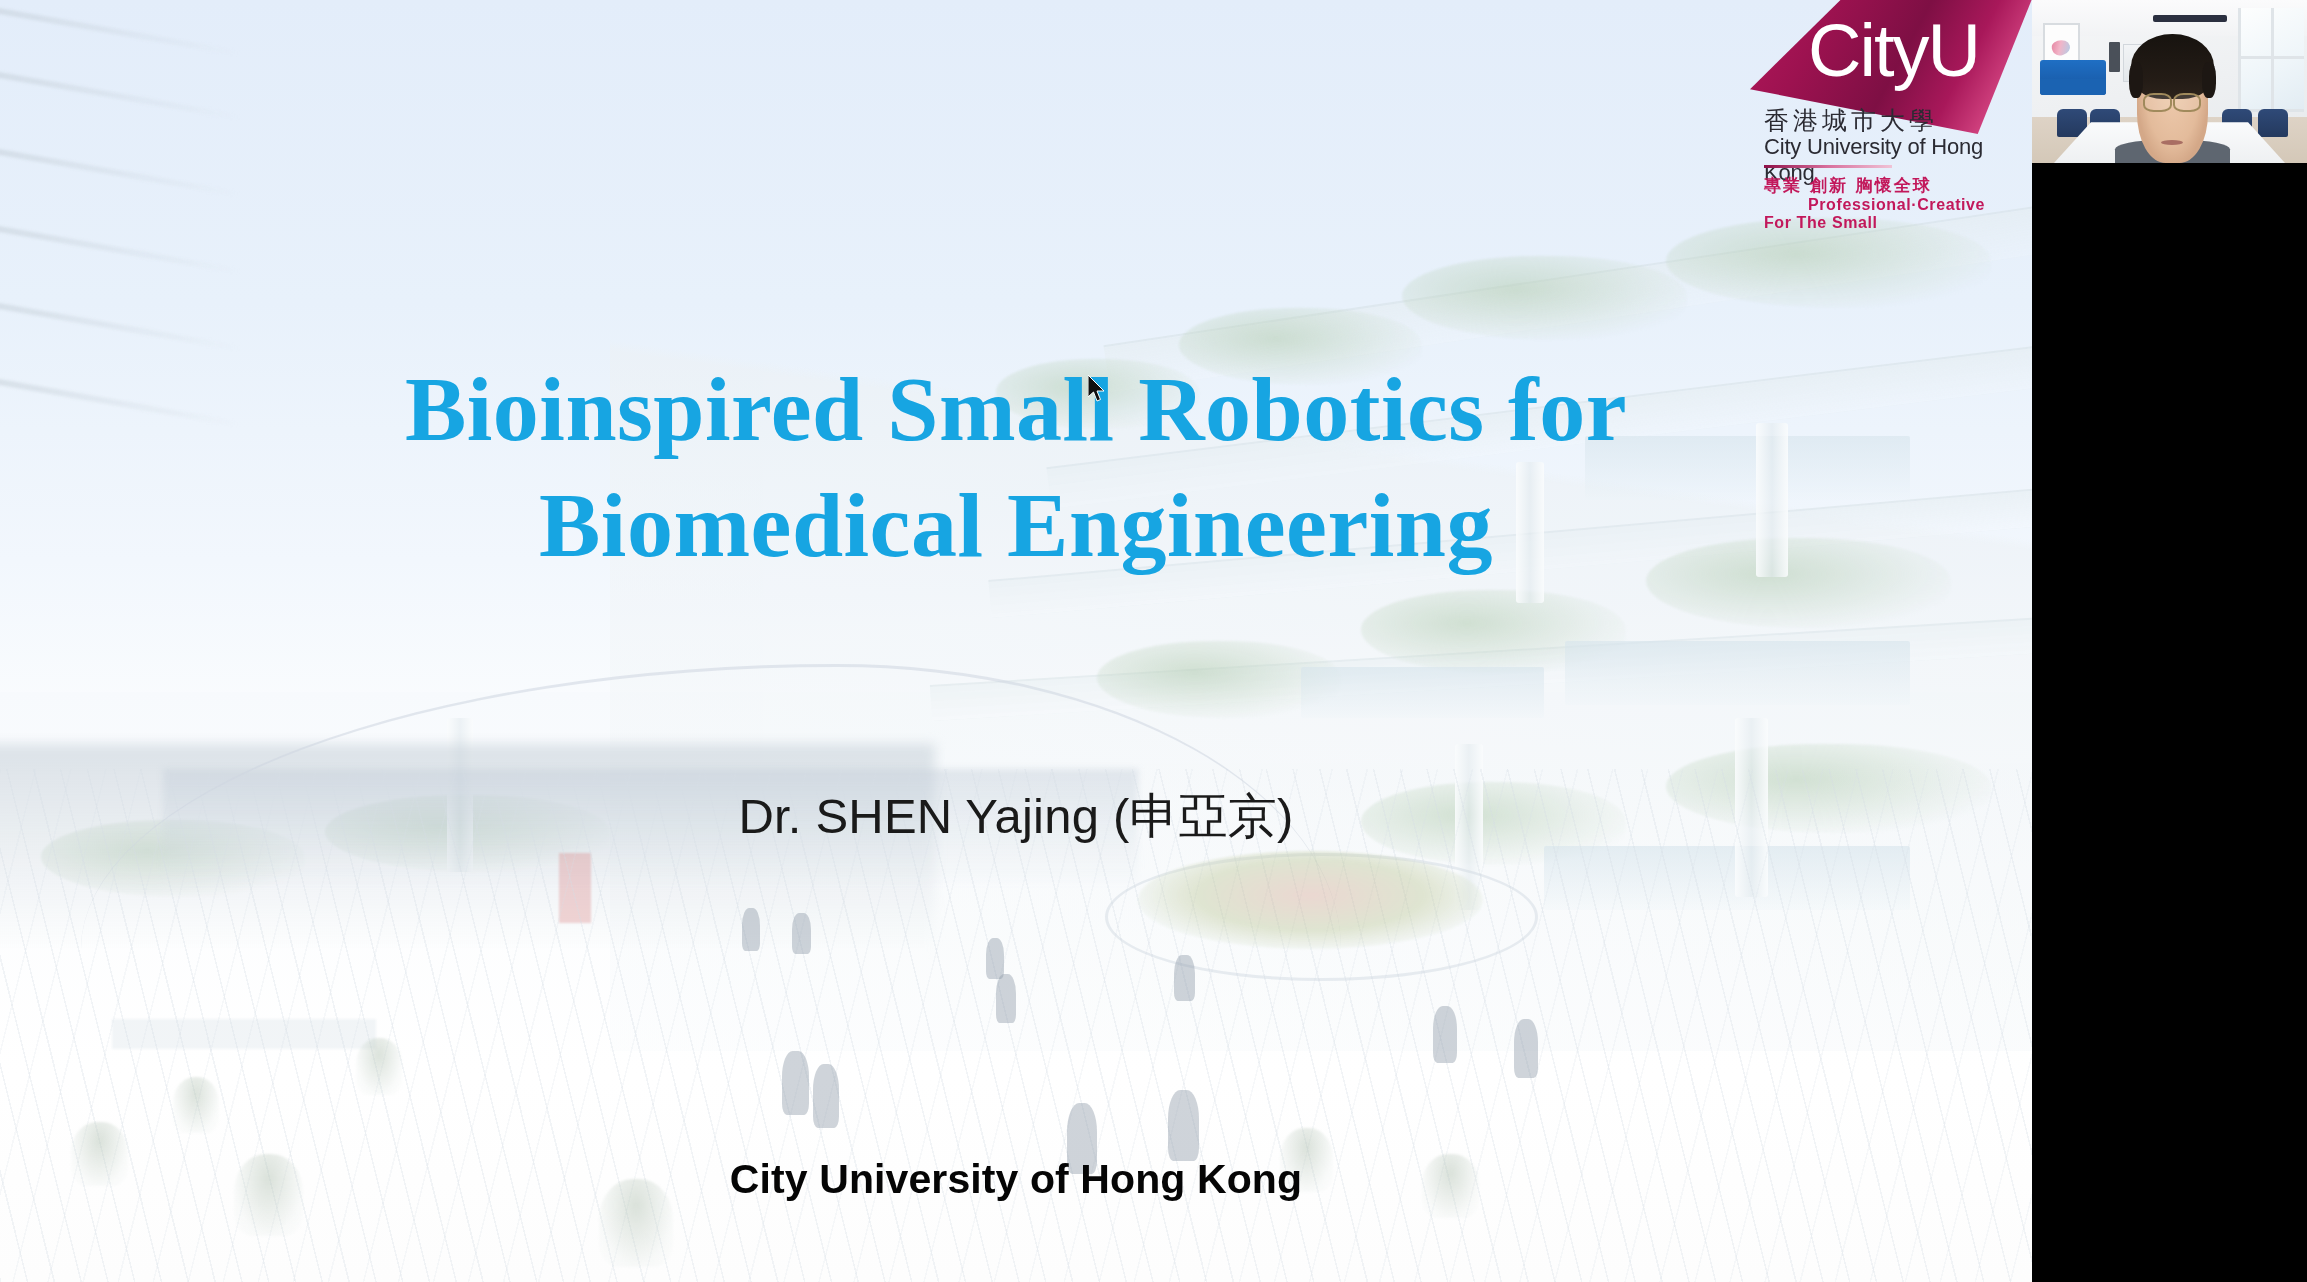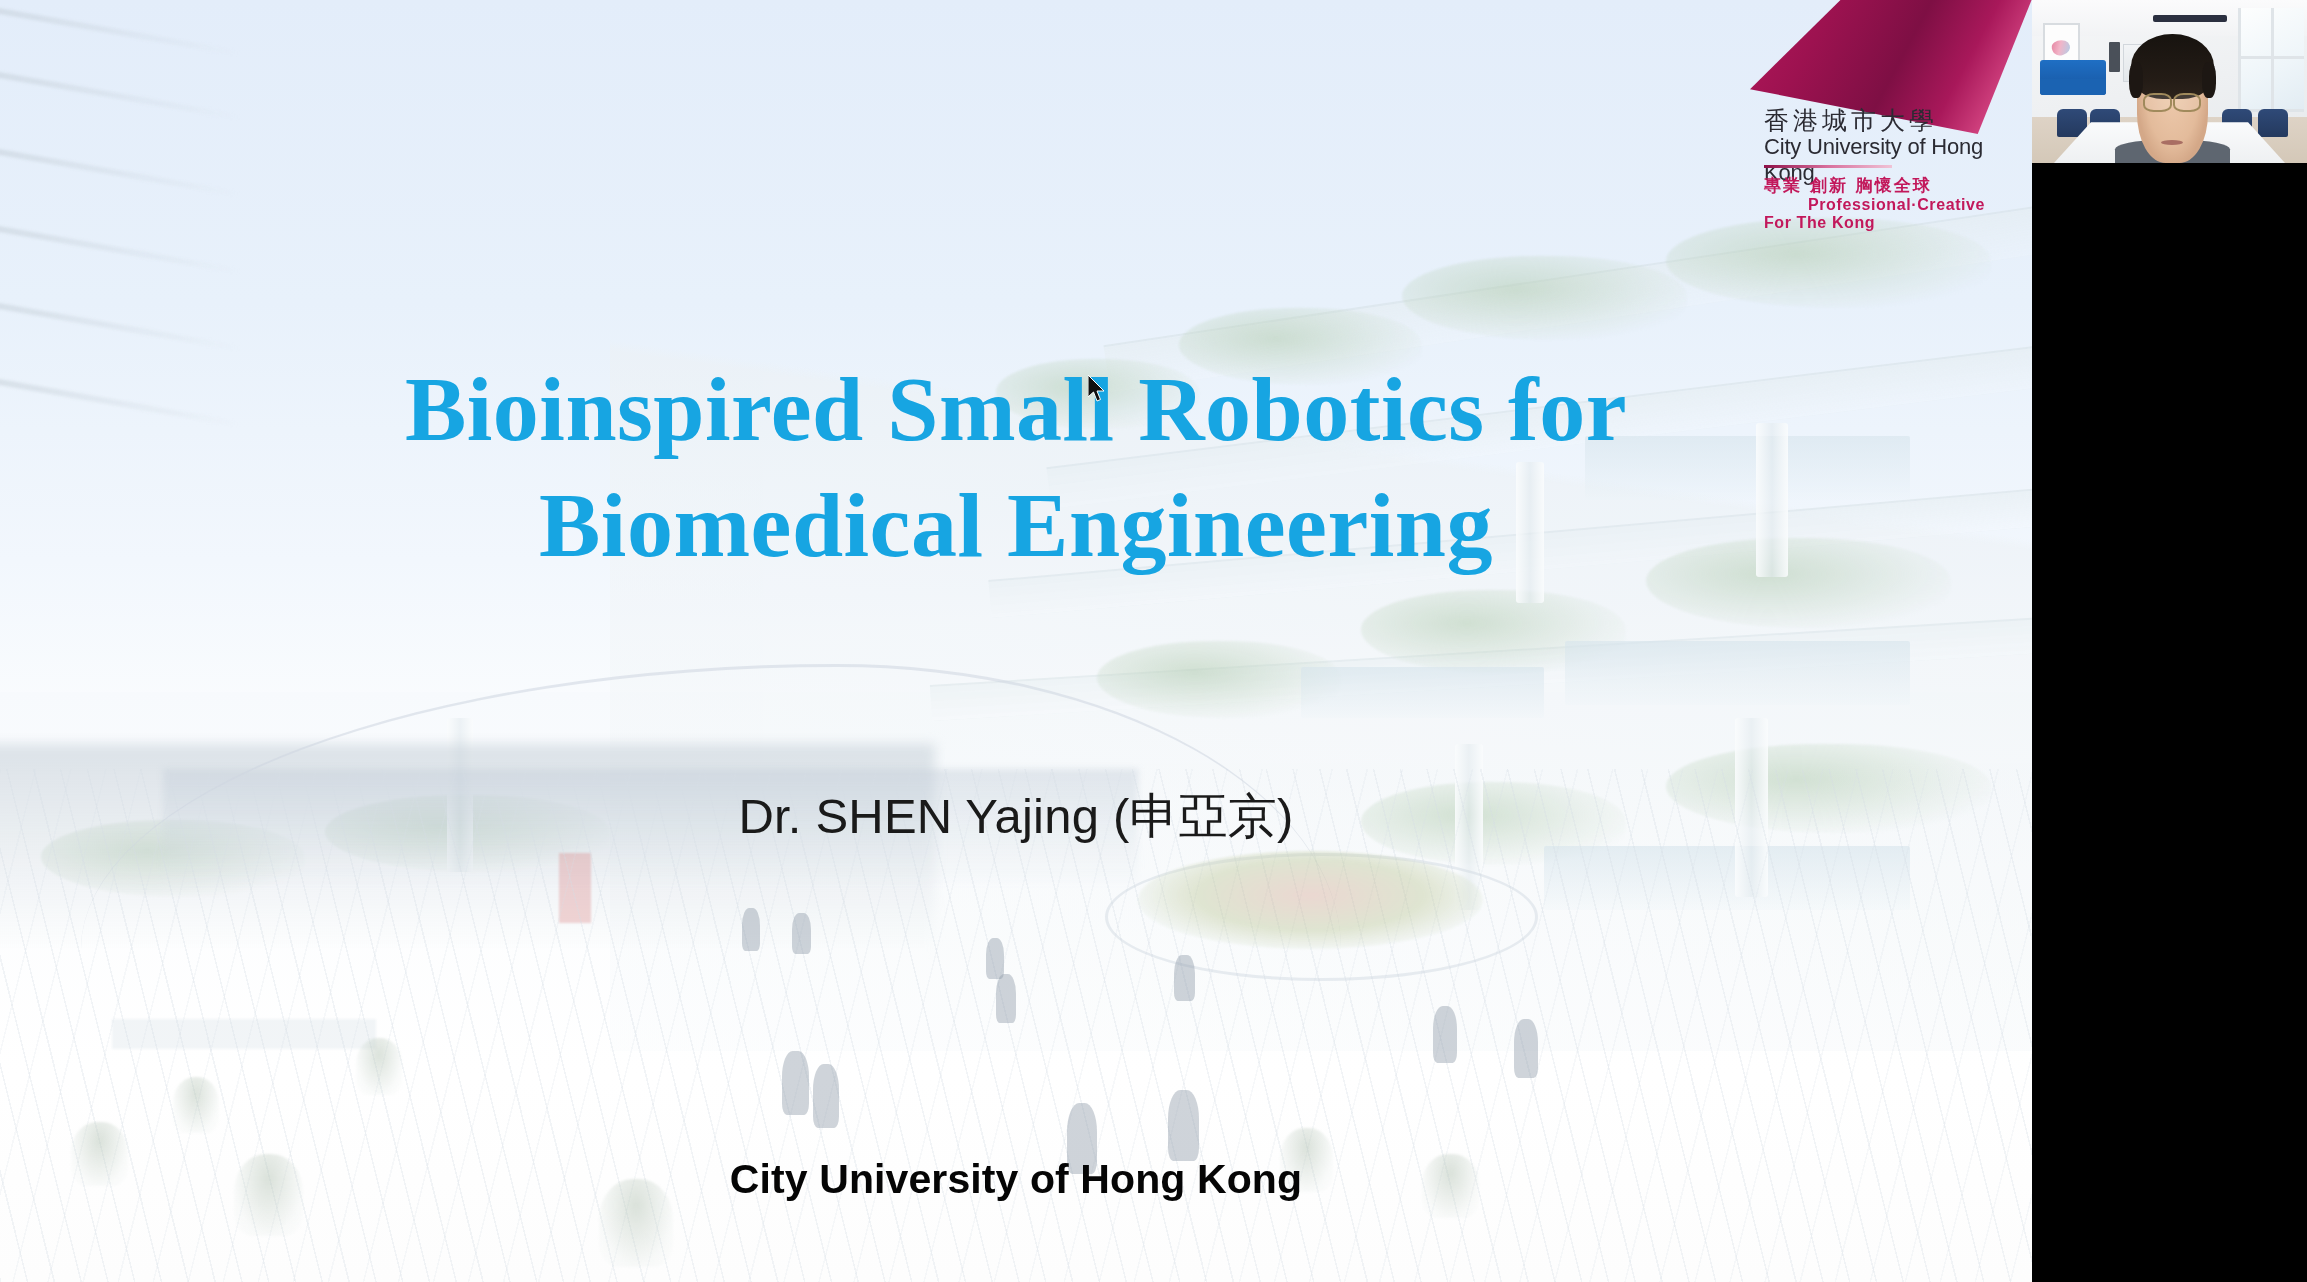--- a/index.html
+++ b/index.html
@@ -604,26 +604,27 @@
     <div class="slide-title">Bioinspired Small Robotics for
 Biomedical Engineering</div>
 
     <div class="presenter">Dr. SHEN Yajing (申亞京)</div>
 
 
     <div class="affil affil-2">City University of Hong Kong</div>
 
     <div id="cityu-logo">
       <div class="logo-swoosh"></div>
+      <div class="logo-cityu">CityU</div>
       <div class="logo-cn">香港城市大學</div>
       <div class="logo-en">City University of Hong Kong</div>
       <div class="logo-rule"></div>
       <div class="logo-motto-cn">專業 創新 胸懷全球</div>
       <div class="logo-motto-en1">Professional·Creative</div>
-      <div class="logo-motto-en2">For The Kong</div>
+      <div class="logo-motto-en2">For The Small</div>
     </div>
 
     <div id="cursor">
       <svg width="20" height="30" viewBox="0 0 20 30">
         <polygon points="0,0 0,22 5.5,17 9,26 12.5,24.5 9,16 16,16" fill="#111111" stroke="#ffffff" stroke-width="1"></polygon>
       </svg>
     </div>
   </div>
 
   <div id="webcam">

